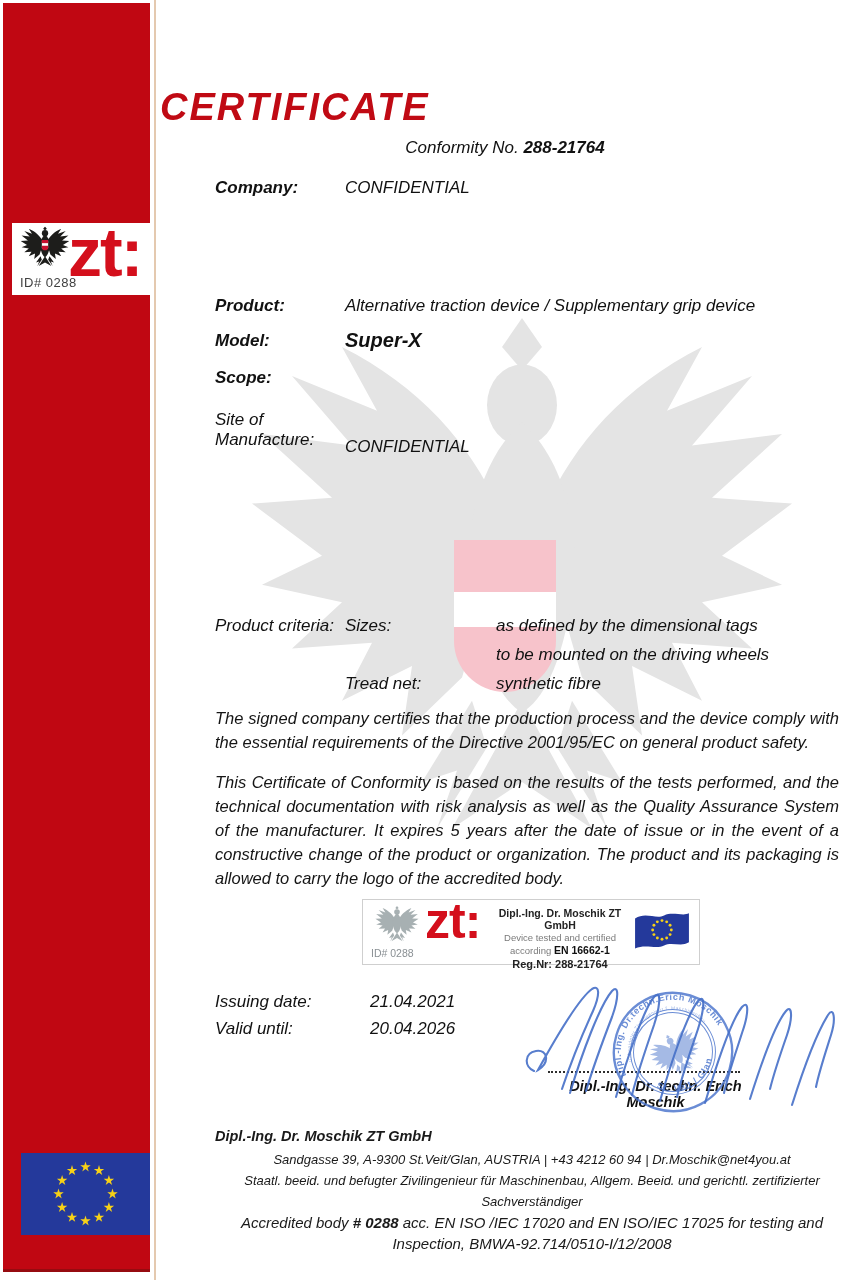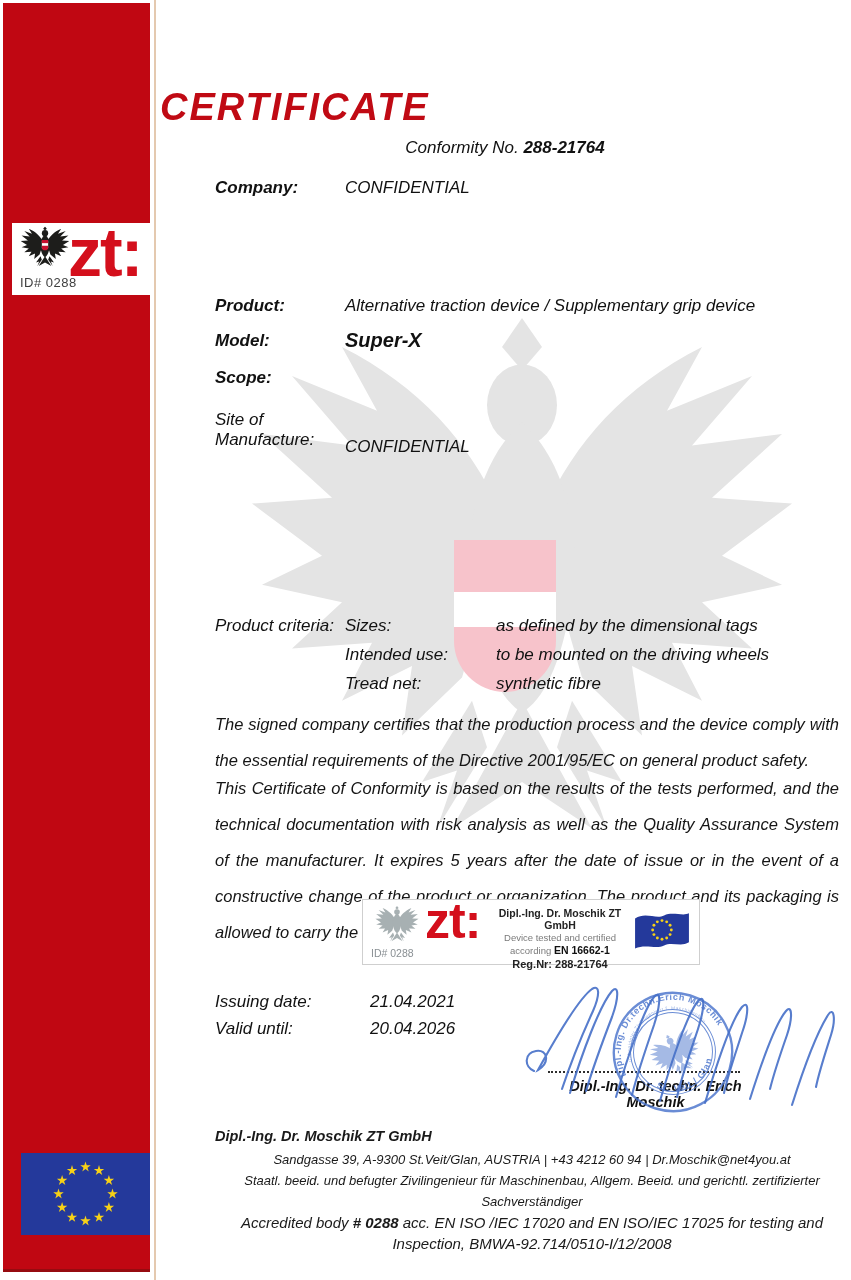--- a/index.html
+++ b/index.html
@@ -40,21 +40,21 @@
   .row { position:absolute; left:215px; width:628px; font-style:italic; font-size:17px; color:#111; }
   .row .lbl { font-weight:700; }
   .row .lbl-reg { font-weight:400;text-align:right; }
   .row .val { position:absolute; left:130px; top:0; width:498px; }
   .row .val2 { position:absolute; left:130px; top:27px; width:498px; }
   .row .sub { position:absolute; left:130px; width:498px; }
   .row .subval { position:absolute; left:281px; width:363px;font-style:italic; }
   .model-val { font-weight:700; font-size:20px; top:-2px !important; }
 
   .para { position:absolute; left:215px; width:624px; font-style:italic; font-size:16.5px;
-          line-height:36px; color:#151515; text-align:justify; }
+          line-height:24px; color:#151515; text-align:justify; }
 
   
   .stamp-box { position:absolute; left:362px; top:899px; width:338px; height:66px;
                background:#fff; border:1px solid #CFCFCF; }
   .stamp-box .eagle { position:absolute; left:10px; top:6px; width:48px; height:40px; }
   .stamp-box .id { position:absolute; left:8px; top:47px; font-size:10.5px; color:#8a9094; }
   .stamp-box .zt { position:absolute; left:62px; top:-11px; font-size:50px; font-weight:800;
                    color:#D40F1C; letter-spacing:-1px; line-height:1.3; }
   .stamp-box .txt { position:absolute; left:130px; top:7px; width:134px; text-align:center; font-style:normal; }
   .stamp-box .txt .l1 { font-size:10.5px; font-weight:700; color:#222; }
@@ -171,21 +171,20 @@
       <span class="lbl-reg">Site of</span><br>
       <span class="lbl-reg">Manufacture:</span>
       <span class="val2">CONFIDENTIAL</span>
     </div>
 
 
     <div class="row" style="top:616px; height:90px">
       <span class="lbl-reg">Product criteria:</span>
       <span class="sub" style="top:0">Sizes:</span>
       <span class="subval" style="top:0">as defined by the dimensional tags</span>
-      <span class="sub" style="top:29px">Intended use:</span>
       <span class="subval" style="top:29px">to be mounted on the driving wheels</span>
       <span class="sub" style="top:58px">Tread net:</span>
       <span class="subval" style="top:58px">synthetic fibre</span>
     </div>
 
     <p class="para" style="top:706px">The signed company certifies that the production process and the device comply with the essential requirements of the Directive 2001/95/EC on general product safety.</p>
     <p class="para" style="top:770px">This Certificate of Conformity is based on the results of the tests performed, and the technical documentation with risk analysis as well as the Quality Assurance System of the manufacturer. It expires 5 years after the date of issue or in the event of a constructive change of the product or organization. The product and its packaging is allowed to carry the logo of the accredited body.</p>
 
     <div class="stamp-box">
       <svg class="eagle" viewBox="0 0 120 100">

